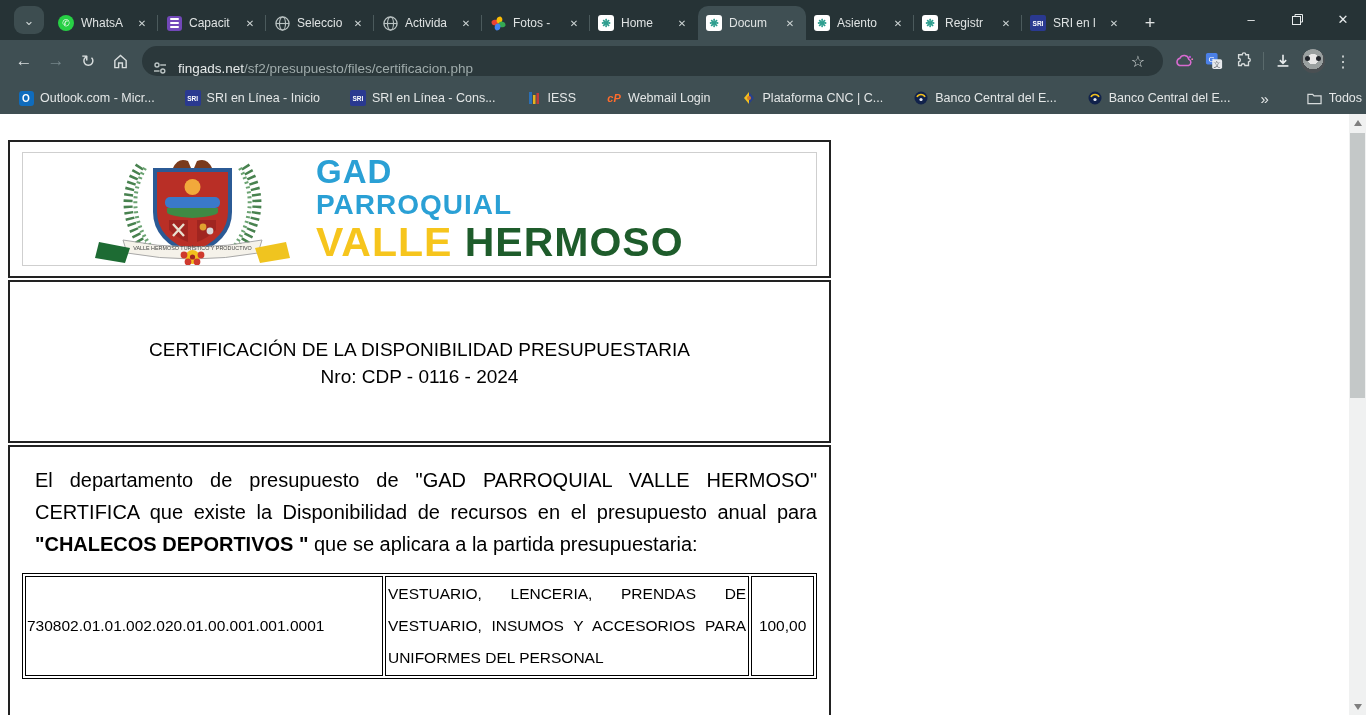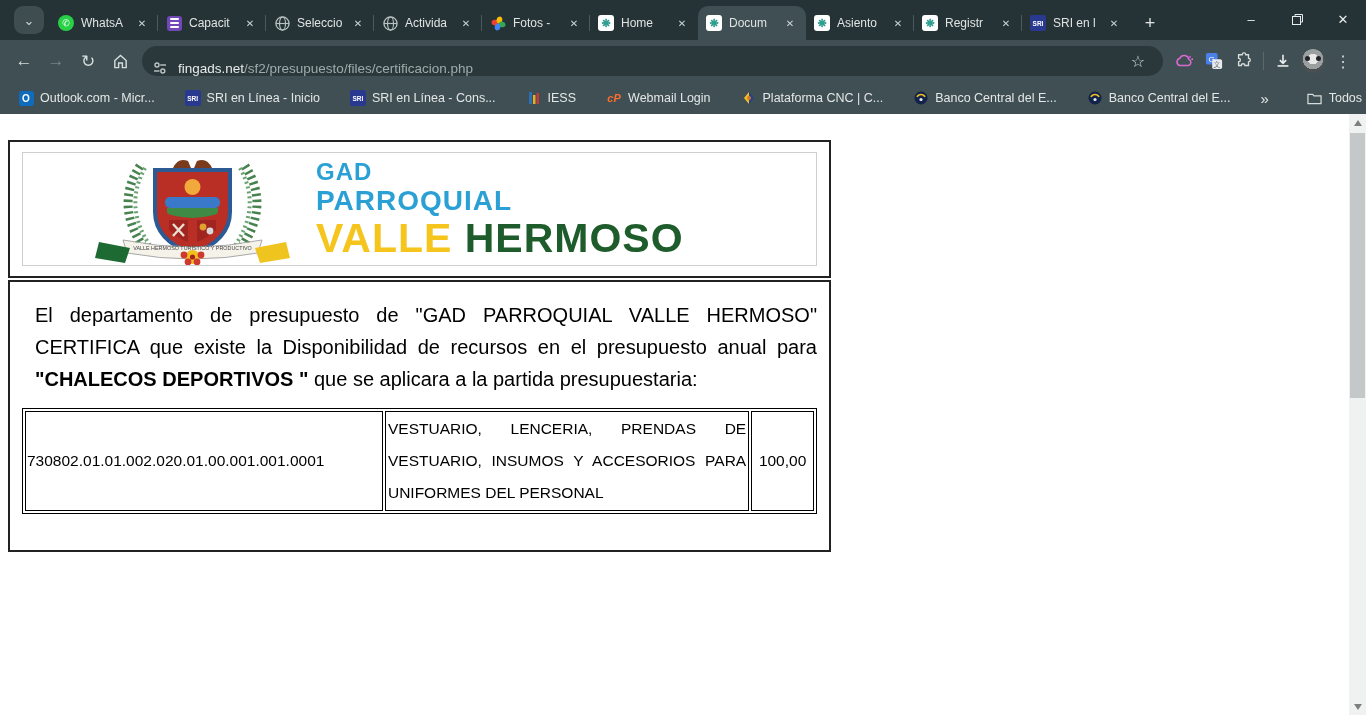--- a/index.html
+++ b/index.html
@@ -81,21 +81,21 @@
   .tri-down { width:0; height:0; border-left:4px solid transparent; border-right:4px solid transparent;
     border-top:6px solid #7f7f7f; }
   .sb-thumb { position:absolute; left:1px; top:19px; width:15px; height:265px; background:#c4c8c8; cursor:pointer; }
 
   .doc { position:absolute; left:8px; top:26px; width:823px; }
   .box { border:2px solid #222; background:#fff; }
   .box-logo { height:138px; padding:10px 12px; }
   .logo-img { height:100%; border:1px solid #cfcfcf; display:flex; align-items:center;
     padding-left:62px; overflow:hidden; }
   .logo-text { margin-left:16px; line-height:1; }
-  .lt1 { color:#2aa0d5; font-weight:bold; font-size:24px; letter-spacing:1px; }
+  .lt1 { color:#2aa0d5; font-weight:bold; font-size:33px; letter-spacing:1px; }
   .lt2 { color:#2aa0d5; font-weight:bold; font-size:28px; letter-spacing:1px; margin-top:3px; }
   .lt3 { font-weight:bold; font-size:41px; letter-spacing:1px; margin-top:3px; }
   .lt3 .valle { color:#f6c51d; } .lt3 .hermoso { color:#1e5c2b; }
 
   .box-title { height:163px; margin-top:2px; text-align:center; padding-top:57px;
     font-size:19px; color:#000; }
   .box-title .t2 { margin-top:5px; }
 
   .box-main { margin-top:2px; height:272px; overflow:hidden; padding:17px 12px 0 12px; }
   .cert-par { font-size:20px; line-height:32px; text-align:justify; color:#000;margin-left:13px; }
@@ -413,20 +413,24 @@
           </g>
         </svg>
         <div class="logo-text">
           <div class="lt1">GAD</div>
           <div class="lt2">PARROQUIAL</div>
           <div class="lt3"><span class="valle">VALLE</span> <span class="hermoso">HERMOSO</span></div>
         </div>
       </div>
     </div>
 
+    <div class="box box-title">
+      <div class="t1">CERTIFICACIÓN DE LA DISPONIBILIDAD PRESUPUESTARIA</div>
+      <div class="t2">Nro: CDP - 0116 - 2024</div>
+    </div>
 
     <div class="box box-main">
       <p class="cert-par"><span>El departamento de presupuesto de "GAD PARROQUIAL VALLE HERMOSO" CERTIFICA que existe la Disponibilidad de recursos en el presupuesto anual para </span><b>"CHALECOS DEPORTIVOS "</b><span> que se aplicara a la partida presupuestaria:</span></p>
 
       <table class="cdp">
         <tbody>
             <tr>
           <td class="c-code">730802.01.01.002.020.01.00.001.001.0001</td>
           <td class="c-desc">VESTUARIO, LENCERIA, PRENDAS DE VESTUARIO, INSUMOS Y ACCESORIOS PARA UNIFORMES DEL PERSONAL</td>
           <td class="c-amt">100,00</td>

